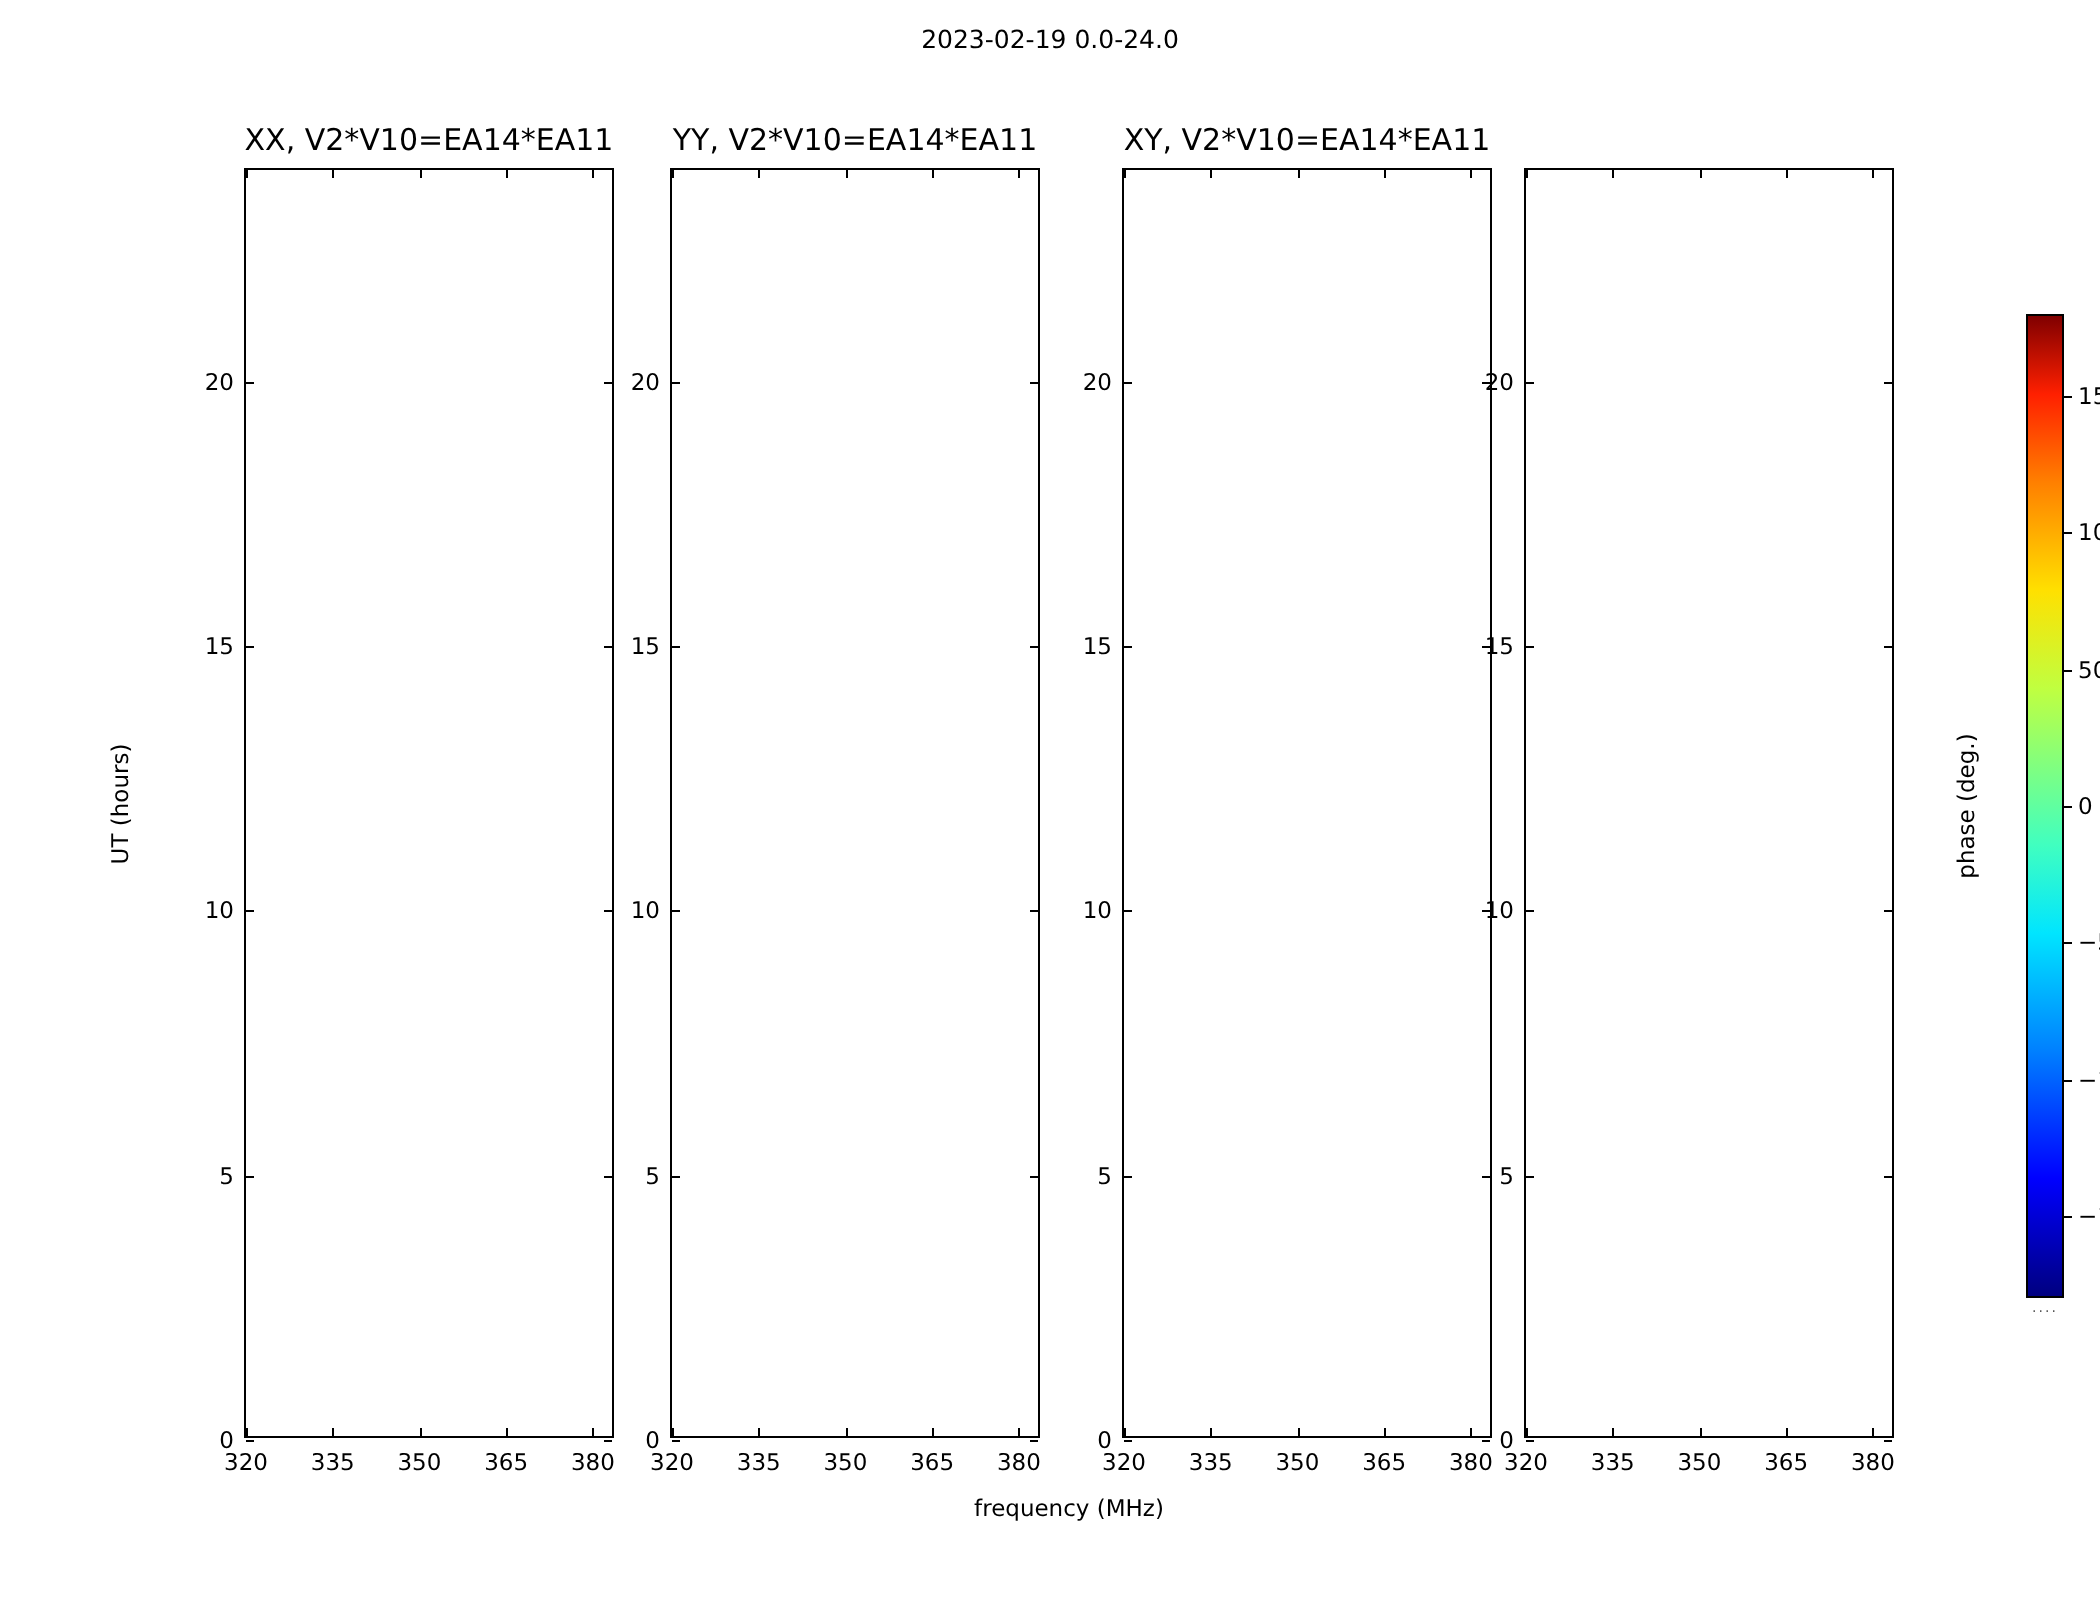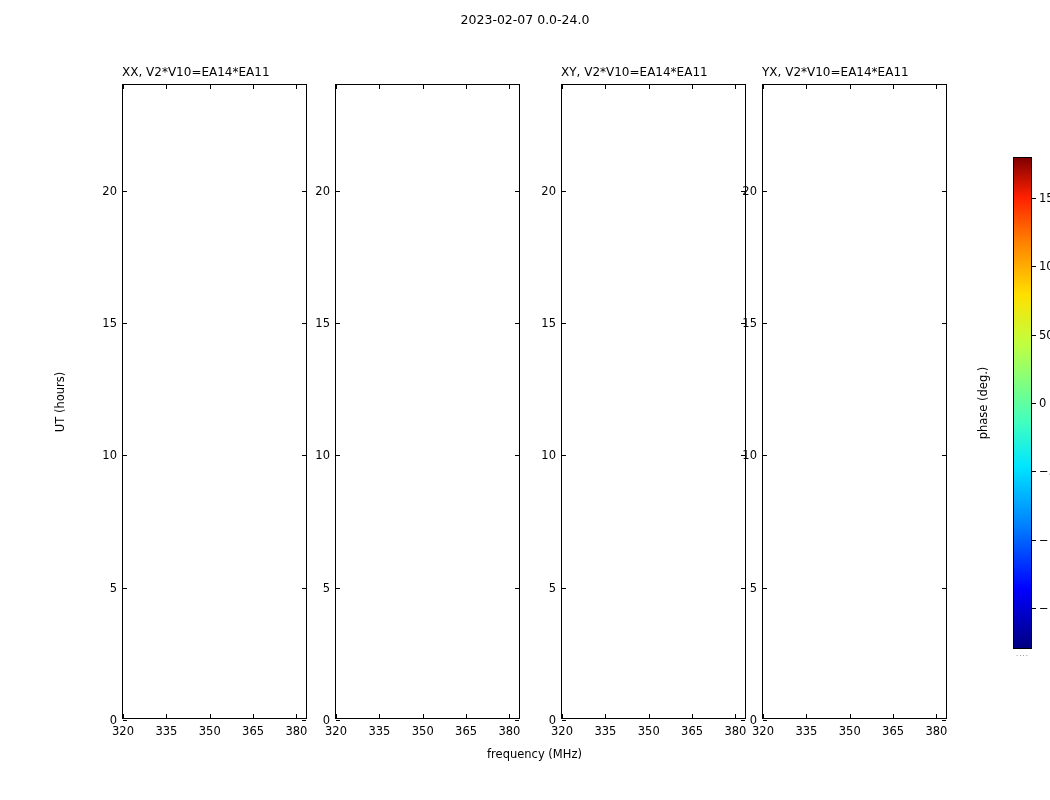--- a/index.html
+++ b/index.html
@@ -30,21 +30,22 @@
   
   .panel {
     position: absolute;
     top: 84px;
   }
   .panel-title {
     position: absolute;
     bottom: 100%;
     left: 0;
     width: 100%;
-    font-size: 12px;
+    text-align: center;
+    font-size: 15px;
     padding-bottom: 5px;
     white-space: nowrap;
   }
   .axes {
     position: absolute;
     top: 0;
     left: 0;
     width: 100%;
     height: 100%;
     border: 1.1px solid #000;
@@ -165,21 +166,21 @@
     text-align: center;
     line-height: 6px;
     letter-spacing: 1px;
   }
 </style>
 </head>
 <body>
 
 <div id="figure">
 
-  <div id="suptitle">2023-02-07 0.0-24.0</div>
+  <div id="suptitle">2023-02-19 0.0-24.0</div>
 
   <div id="panels-host">
       <div class="panel" style="left: 122px; width: 185px; height: 635px;">
         <div class="panel-title">XX, V2*V10=EA14*EA11</div>
         <div class="axes">
           <div class="tick-y-left" style="top: 635px;"></div>
           <div class="tick-y-right" style="top: 635px;"></div>
           <div class="ylabel-text" style="top: 635px;">0</div>
           <div class="tick-y-left" style="top: 502.708px;"></div>
           <div class="tick-y-right" style="top: 502.708px;"></div>
@@ -204,20 +205,21 @@
           <div class="xlabel-text" style="left: 86.7188px;">350</div>
           <div class="tick-x-bottom" style="left: 130.078px;"></div>
           <div class="tick-x-top" style="left: 130.078px;"></div>
           <div class="xlabel-text" style="left: 130.078px;">365</div>
           <div class="tick-x-bottom" style="left: 173.438px;"></div>
           <div class="tick-x-top" style="left: 173.438px;"></div>
           <div class="xlabel-text" style="left: 173.438px;">380</div>
         </div>
       </div>
       <div class="panel" style="left: 335px; width: 185px; height: 635px;">
+        <div class="panel-title">YY, V2*V10=EA14*EA11</div>
         <div class="axes">
           <div class="tick-y-left" style="top: 635px;"></div>
           <div class="tick-y-right" style="top: 635px;"></div>
           <div class="ylabel-text" style="top: 635px;">0</div>
           <div class="tick-y-left" style="top: 502.708px;"></div>
           <div class="tick-y-right" style="top: 502.708px;"></div>
           <div class="ylabel-text" style="top: 502.708px;">5</div>
           <div class="tick-y-left" style="top: 370.417px;"></div>
           <div class="tick-y-right" style="top: 370.417px;"></div>
           <div class="ylabel-text" style="top: 370.417px;">10</div>
@@ -273,21 +275,20 @@
           <div class="xlabel-text" style="left: 86.7188px;">350</div>
           <div class="tick-x-bottom" style="left: 130.078px;"></div>
           <div class="tick-x-top" style="left: 130.078px;"></div>
           <div class="xlabel-text" style="left: 130.078px;">365</div>
           <div class="tick-x-bottom" style="left: 173.438px;"></div>
           <div class="tick-x-top" style="left: 173.438px;"></div>
           <div class="xlabel-text" style="left: 173.438px;">380</div>
         </div>
       </div>
       <div class="panel" style="left: 762px; width: 185px; height: 635px;">
-        <div class="panel-title">YX, V2*V10=EA14*EA11</div>
         <div class="axes">
           <div class="tick-y-left" style="top: 635px;"></div>
           <div class="tick-y-right" style="top: 635px;"></div>
           <div class="ylabel-text" style="top: 635px;">0</div>
           <div class="tick-y-left" style="top: 502.708px;"></div>
           <div class="tick-y-right" style="top: 502.708px;"></div>
           <div class="ylabel-text" style="top: 502.708px;">5</div>
           <div class="tick-y-left" style="top: 370.417px;"></div>
           <div class="tick-y-right" style="top: 370.417px;"></div>
           <div class="ylabel-text" style="top: 370.417px;">10</div>

